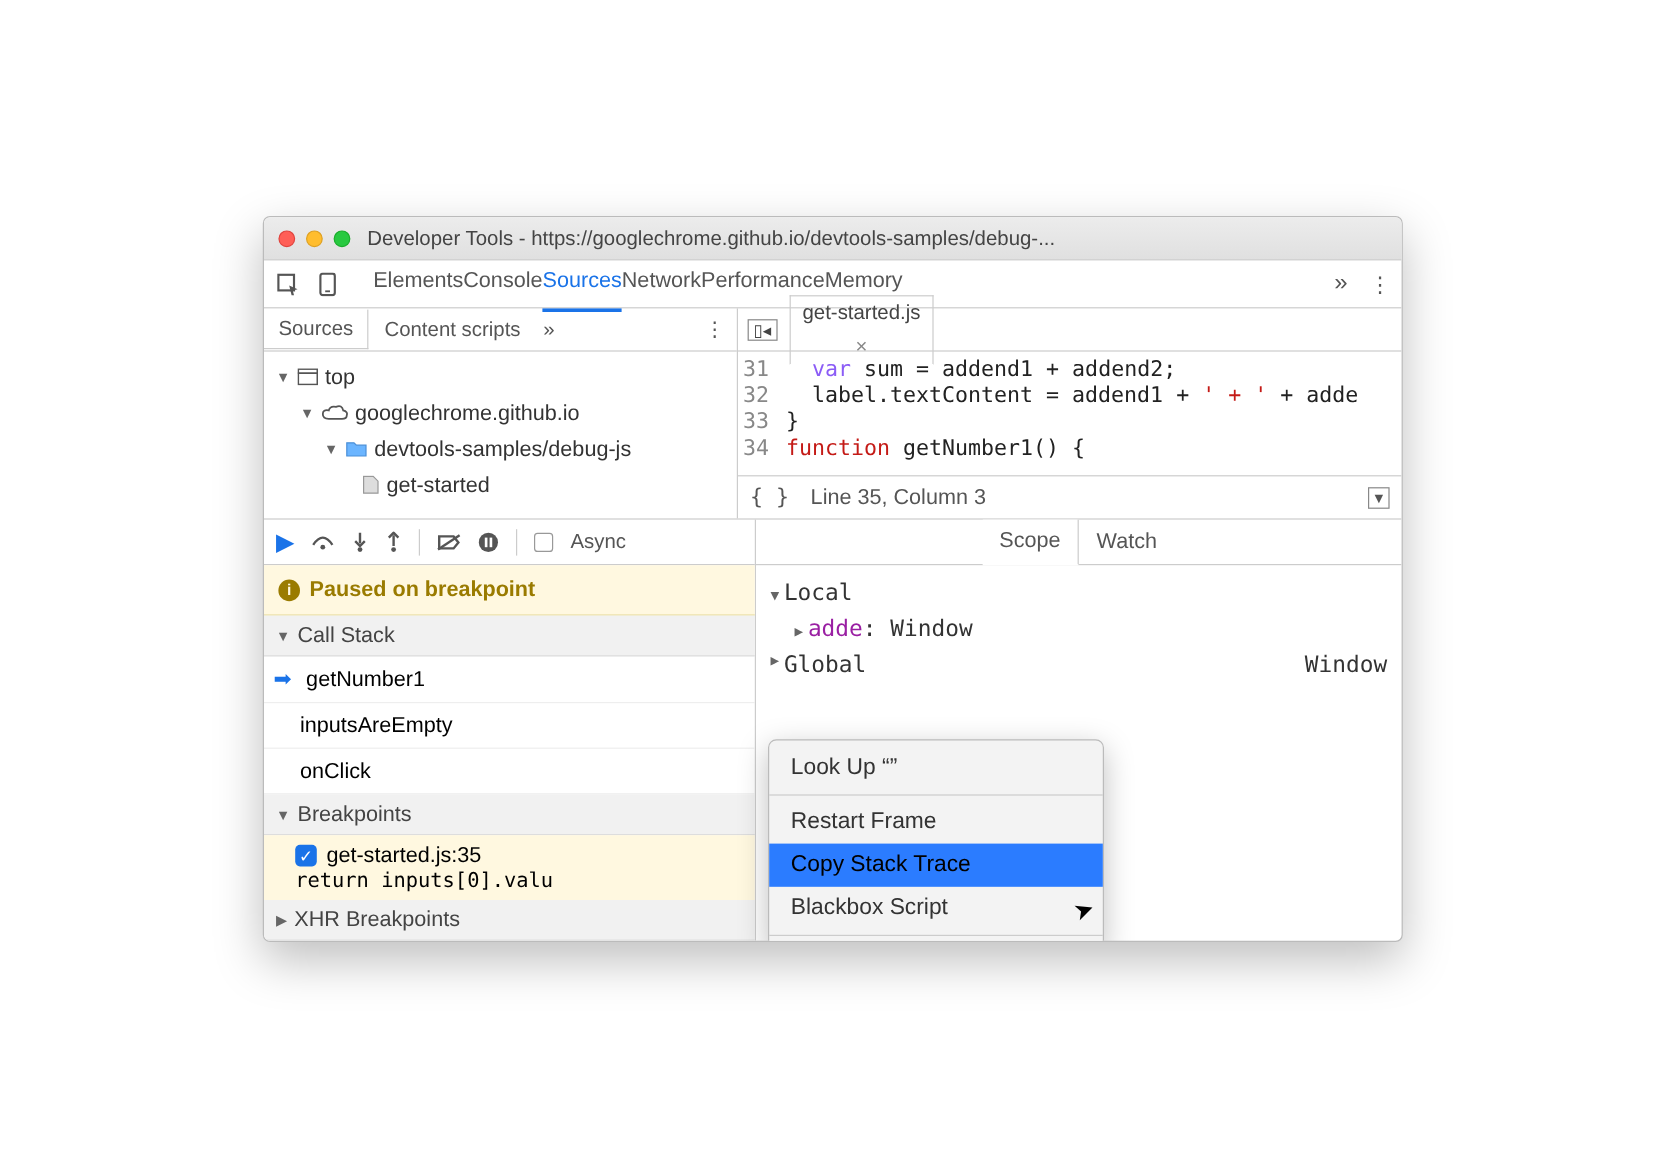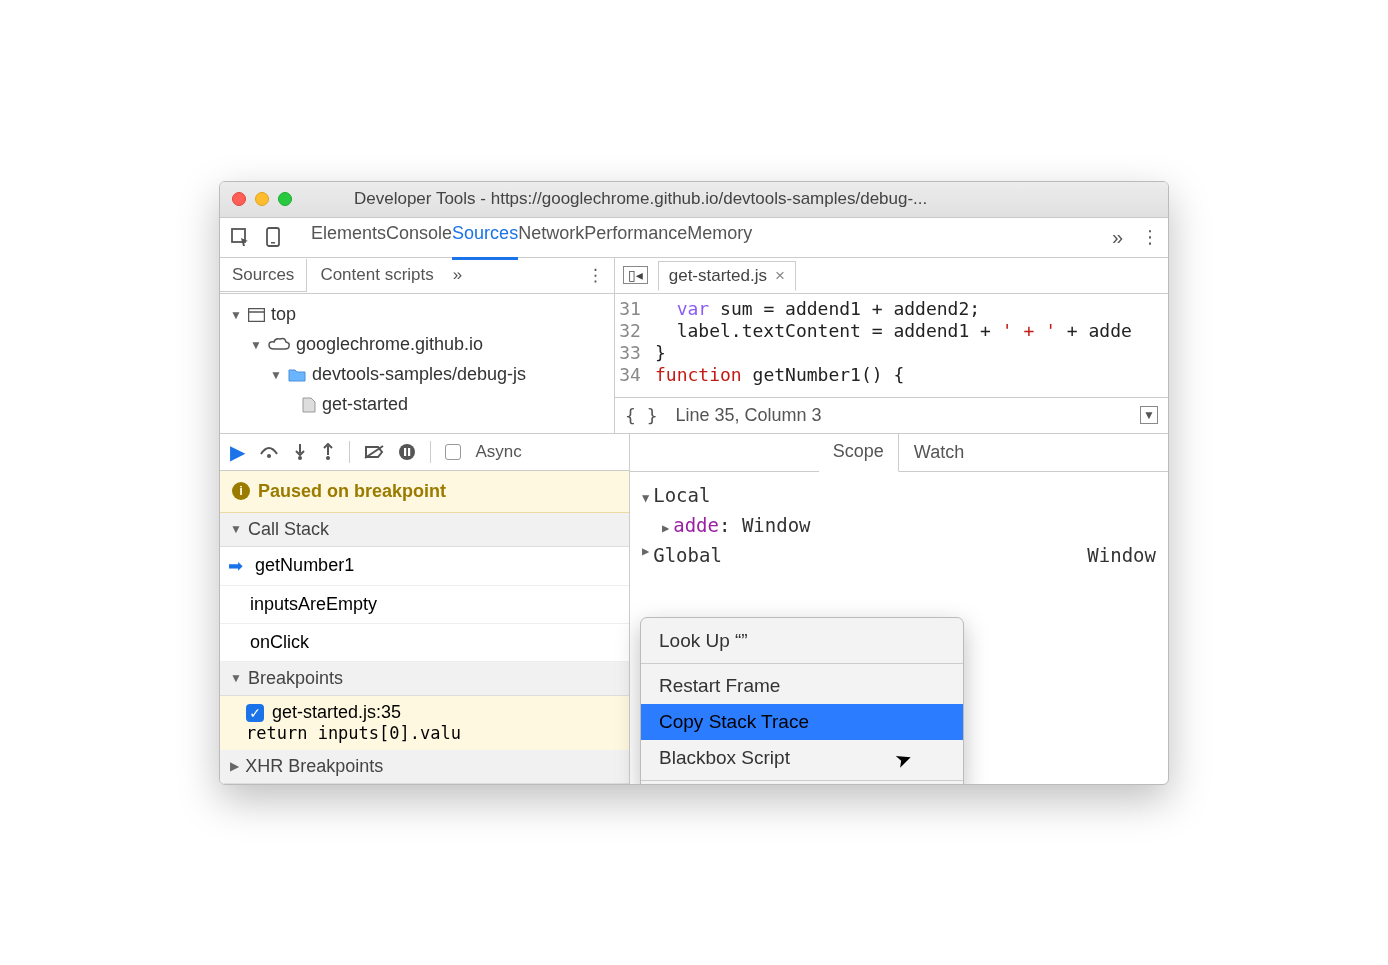--- a/index.html
+++ b/index.html
@@ -4,21 +4,21 @@
 <style>
 * { box-sizing: border-box; margin: 0; padding: 0; }
 body { font-family: -apple-system, BlinkMacSystemFont, "Helvetica Neue", sans-serif; background: #fff; display: flex; align-items: center; justify-content: center; min-height: 100vh; }
 .window { width: 950px; border: 1px solid #bbb; border-radius: 6px; box-shadow: 0 15px 40px rgba(0,0,0,0.25); background: #fff; overflow: hidden; position: relative; }
 .titlebar { height: 36px; background: linear-gradient(#ececec,#e0e0e0); border-bottom: 1px solid #c9c9c9; display: flex; align-items: center; padding: 0 12px; font-size: 17px; color: #444; }
 .traffic { display: flex; gap: 9px; margin-right: 14px; }
 .traffic span { width: 14px; height: 14px; border-radius: 50%; }
 .tl-close { background: #ff5f57; border: 1px solid #e0443e; }
 .tl-min { background: #ffbd2e; border: 1px solid #dea123; }
 .tl-max { background: #28c940; border: 1px solid #1aad2b; }
-.titlebar .title { white-space: nowrap; overflow: hidden; text-overflow: ellipsis; margin-left: 48px; }
+.titlebar .title { white-space: nowrap; overflow: hidden; text-overflow: ellipsis; }
 
 .toolbar { display: flex; align-items: center; border-bottom: 1px solid #ccc; height: 40px; padding: 0 10px; font-size: 18px; color: #555; }
 .toolbar .ticon { margin-right: 14px; display:inline-flex; }
 .tabs { display: flex; margin-left: 15px; flex: 1; }
 .tabs .tab { cursor: pointer; color: #555; padding-bottom: 7px; }
 .tabs .tab.active { color: #1a73e8; border-bottom: 3px solid #1a73e8; margin-bottom:-9px; }
 .toolbar .more { margin-left: 10px; font-size: 20px; cursor:pointer; }
 .toolbar .kebab { margin-left: 18px; font-size: 18px; cursor:pointer; letter-spacing: -1px; }
 
 .body { display: flex; height: 175px; }
@@ -29,21 +29,21 @@
 .subtabs .more { margin-left: 6px; }
 .subtabs .kebab { margin-left: auto; margin-right: 10px; cursor:pointer; }
 .tree { padding: 6px 10px; font-size: 18px; color: #333; overflow:hidden; }
 .tree-row { display: flex; align-items: center; height: 30px; white-space: nowrap; }
 .tree-row .disc { margin-right: 6px; color: #666; font-size: 12px; }
 .tree-row .icon { margin-right: 6px; display:inline-flex; }
 
 .editor { flex: 1; display: flex; flex-direction: column; }
 .etabs { display: flex; align-items: center; height: 36px; border-bottom: 1px solid #ccc; padding: 0 8px; font-size: 17px; color: #444; gap: 10px; }
 .etabs .sidebar-toggle { border: 1px solid #888; padding: 0 4px; font-size: 14px; cursor:pointer; }
-.etabs .etab { border: 1px solid #ccc; border-bottom: 1px solid #fff; padding: 4px 10px; margin-bottom: -1px; display:flex; align-items:center; gap:8px; cursor:pointer; }
+.etabs .etab { border: 1px solid #ccc; border-bottom: 1px solid #fff; padding: 4px 10px; margin-bottom: -1px; display:flex; align-items:center; gap:8px; cursor:pointer;flex-direction:column; }
 .etabs .etab .close { color: #888; cursor:pointer; }
 .code { font-family: Menlo, monospace; font-size: 18px; padding: 4px 0; overflow:hidden; flex:1; }
 .codeline { display: flex; height: 22px; }
 .ln { width: 40px; text-align: center; color: #888; padding-right: 10px; background:#fff; }
 .cl { color: #222; white-space: pre; }
 .kw { color: #8b5cf6; }
 .str { color: #c41a16; }
 .fn { color: #c41a16; }
 .status { border-top: 1px solid #ccc; height: 36px; display: flex; align-items: center; padding: 0 10px; font-size: 18px; color: #555; }
 .status .braces { margin-right: 18px; font-family: Menlo, monospace; }
@@ -67,21 +67,21 @@
 .dright { flex: 1; }
 .scope-tabs { display: flex; border-bottom: 1px solid #ccc; justify-content: center; }
 .scope-tabs .stab { padding: 7px 14px; font-size: 18px; color: #555; border: 1px solid transparent; cursor:pointer; }
 .scope-tabs .stab.active { border: 1px solid #ccc; border-top:none; border-left:none; border-bottom-color:#fff; margin-bottom:-1px; background:#fff; }
 .scope-body { padding: 8px 12px; font-size: 19px; font-family: Menlo, monospace; color:#333; }
 .scope-body .row { padding: 4px 0; }
 .scope-body .disc { color:#666; font-size:12px; margin-right:4px; }
 .scope-body .kw2 { color:#9a1fa3; }
 .scope-body .global { display:flex; }
 
-.context-menu { position: absolute; left: 420px; top: 435px; width: 324px; background: #f3f3f3; border: 1px solid #bbb; border-radius: 7px; box-shadow: 0 8px 25px rgba(0,0,0,0.25); font-size: 19px; padding: 5px 0; z-index: 100; }
+.context-menu { position: absolute; left: 420px; top: 435px; width: 280px; background: #f3f3f3; border: 1px solid #bbb; border-radius: 7px; box-shadow: 0 8px 25px rgba(0,0,0,0.25); font-size: 19px; padding: 5px 0; z-index: 100; }
 .context-menu .cmi { padding: 7px 18px; color:#333; cursor:pointer; display:flex; align-items:center; }
 .context-menu .cmi.selected { background:#2b7cff; color:#000000; }
 .context-menu hr { border:none; border-top:1px solid #ccc; margin:4px 0; }
 .cursor-ptr { position:absolute; left: 675px; top: 565px; font-size:20px; z-index:101; transform: rotate(-20deg); }
 </style>
 </head>
 <body>
 
 <div class="window">
   <div class="titlebar">

